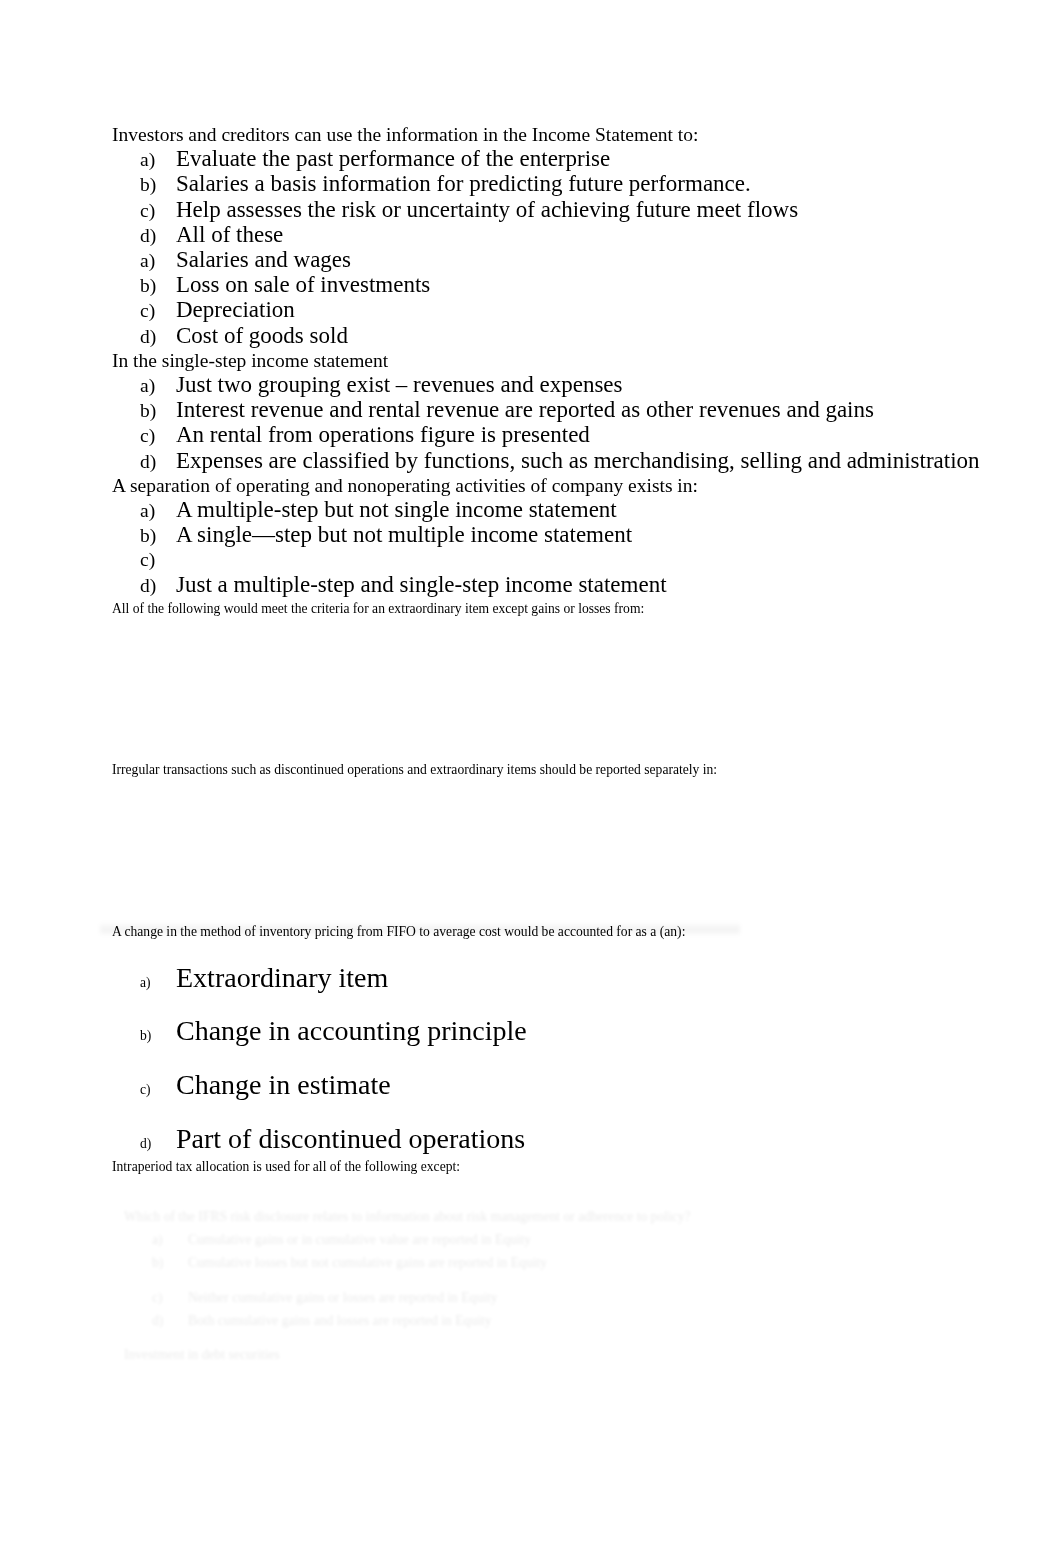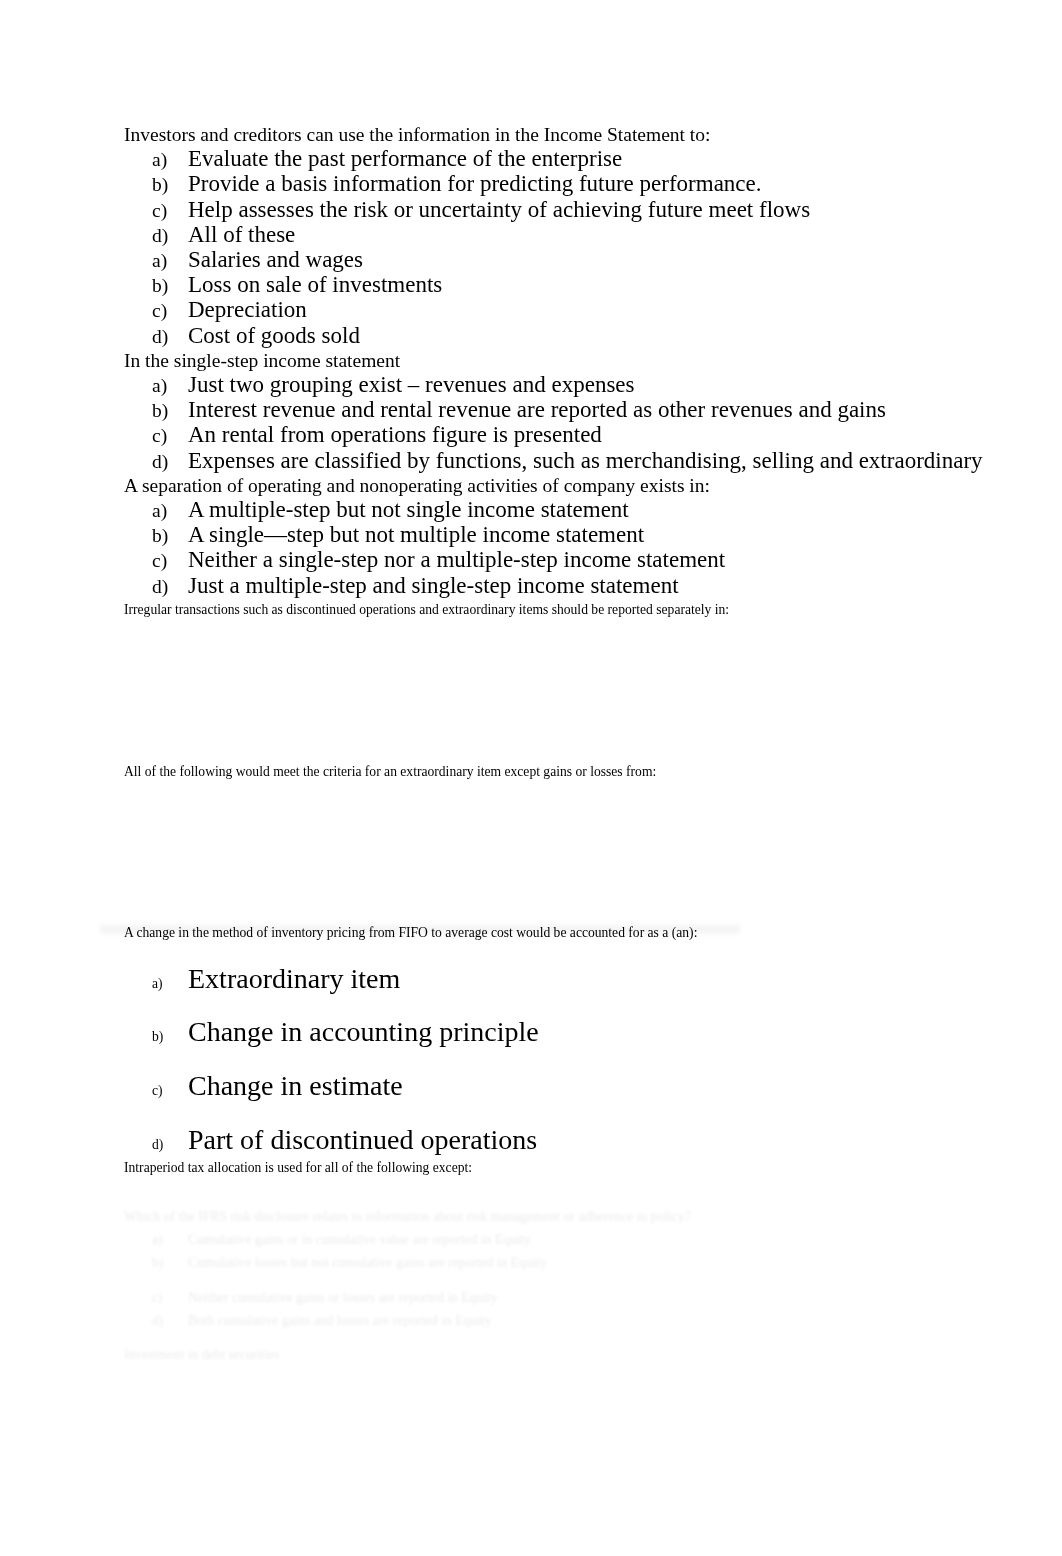--- a/index.html
+++ b/index.html
@@ -20,21 +20,21 @@
     position: absolute;
     left: 0;
     top: 0;
     width: 1062px;
     height: 1556px;
     background: #ffffff;
   }
 
   .content {
     position: absolute;
-    left: 124px;
+    left: 112px;
     top: 123px;
     width: 820px;
   }
 
   
   .qblock { margin: 0; }
 
   .qline {
     font-size: 19.5px;
     line-height: 24.2px;
@@ -150,21 +150,21 @@
 
     <div class="qblock">
       <div class="qline">Investors and creditors can use the information in the Income Statement to:</div>
       <div class="opts">
         <div class="opt">
           <span class="marker">a)</span>
           <span class="otext">Evaluate the past performance of the enterprise</span>
         </div>
         <div class="opt">
           <span class="marker">b)</span>
-          <span class="otext">Provide a basis information for predicting future performance.</span>
+          <span class="otext">Salaries a basis information for predicting future performance.</span>
         </div>
         <div class="opt">
           <span class="marker">c)</span>
           <span class="otext">Help assesses the risk or uncertainty of achieving future meet flows</span>
         </div>
         <div class="opt">
           <span class="marker">d)</span>
           <span class="otext">All of these</span>
         </div>
       </div>
@@ -201,55 +201,54 @@
         <div class="opt">
           <span class="marker">b)</span>
           <span class="otext">Interest revenue and rental revenue are reported as other revenues and gains</span>
         </div>
         <div class="opt">
           <span class="marker">c)</span>
           <span class="otext">An rental from operations figure is presented</span>
         </div>
         <div class="opt">
           <span class="marker">d)</span>
-          <span class="otext">Expenses are classified by functions, such as merchandising, selling and extraordinary</span>
+          <span class="otext">Expenses are classified by functions, such as merchandising, selling and administration</span>
         </div>
       </div>
     </div>
 
     <div class="qblock">
       <div class="qline">A separation of operating and nonoperating activities of company exists in:</div>
       <div class="opts">
         <div class="opt">
           <span class="marker">a)</span>
           <span class="otext">A multiple-step but not single income statement</span>
         </div>
         <div class="opt">
           <span class="marker">b)</span>
           <span class="otext">A single—step but not multiple income statement</span>
         </div>
         <div class="opt">
           <span class="marker">c)</span>
-          <span class="otext">Neither a single-step nor a multiple-step income statement</span>
         </div>
         <div class="opt">
           <span class="marker">d)</span>
           <span class="otext">Just a multiple-step and single-step income statement</span>
         </div>
       </div>
+    </div>
+
+    <div class="qblock">
+      <div class="qline-sm">All of the following would meet the criteria for an extraordinary item except gains or losses from:</div>
+      <div class="blank-gap" style="height:140px"></div>
     </div>
 
     <div class="qblock">
       <div class="qline-sm">Irregular transactions such as discontinued operations and extraordinary items should be reported separately in:</div>
       <div class="blank-gap" style="height:141px"></div>
-    </div>
-
-    <div class="qblock">
-      <div class="qline-sm">All of the following would meet the criteria for an extraordinary item except gains or losses from:</div>
-      <div class="blank-gap" style="height:140px"></div>
     </div>
 
     <div class="qblock">
       <div class="qline-sm">A change in the method of inventory pricing from FIFO to average cost would be accounted for as a (an):</div>
       <div class="opts">
         <div class="opt-mixed">
           <span class="marker">a)</span>
           <span class="otext">Extraordinary item</span>
         </div>
         <div class="opt-mixed">

